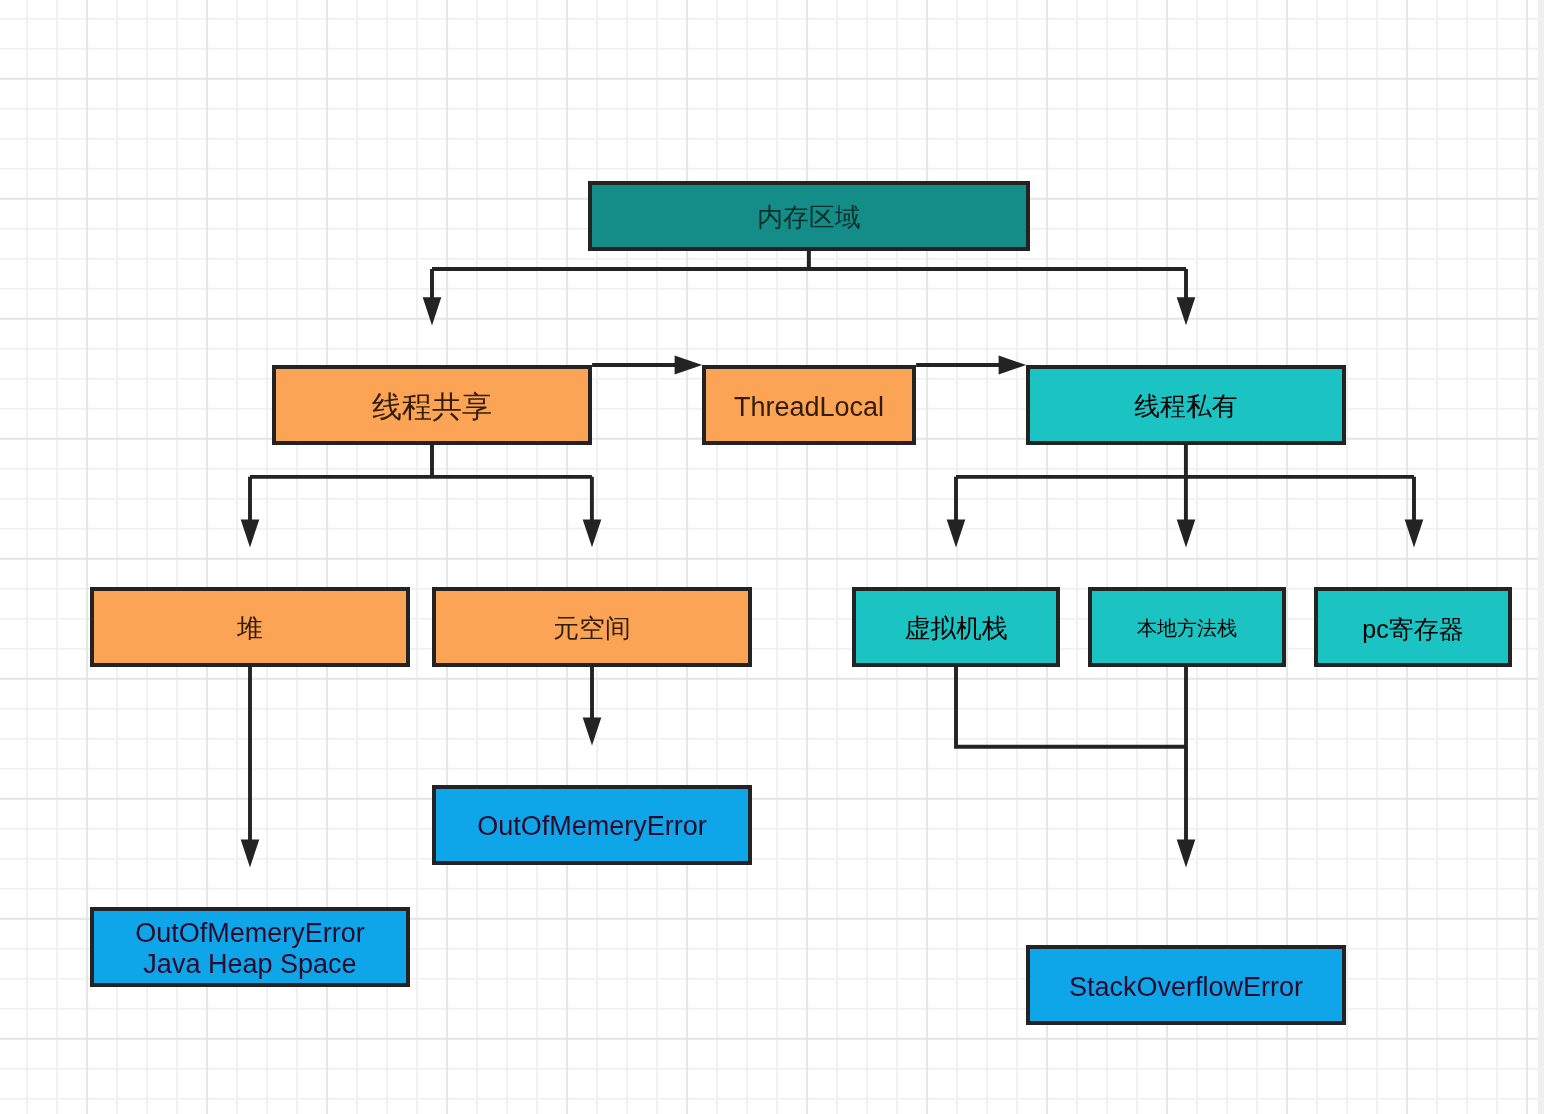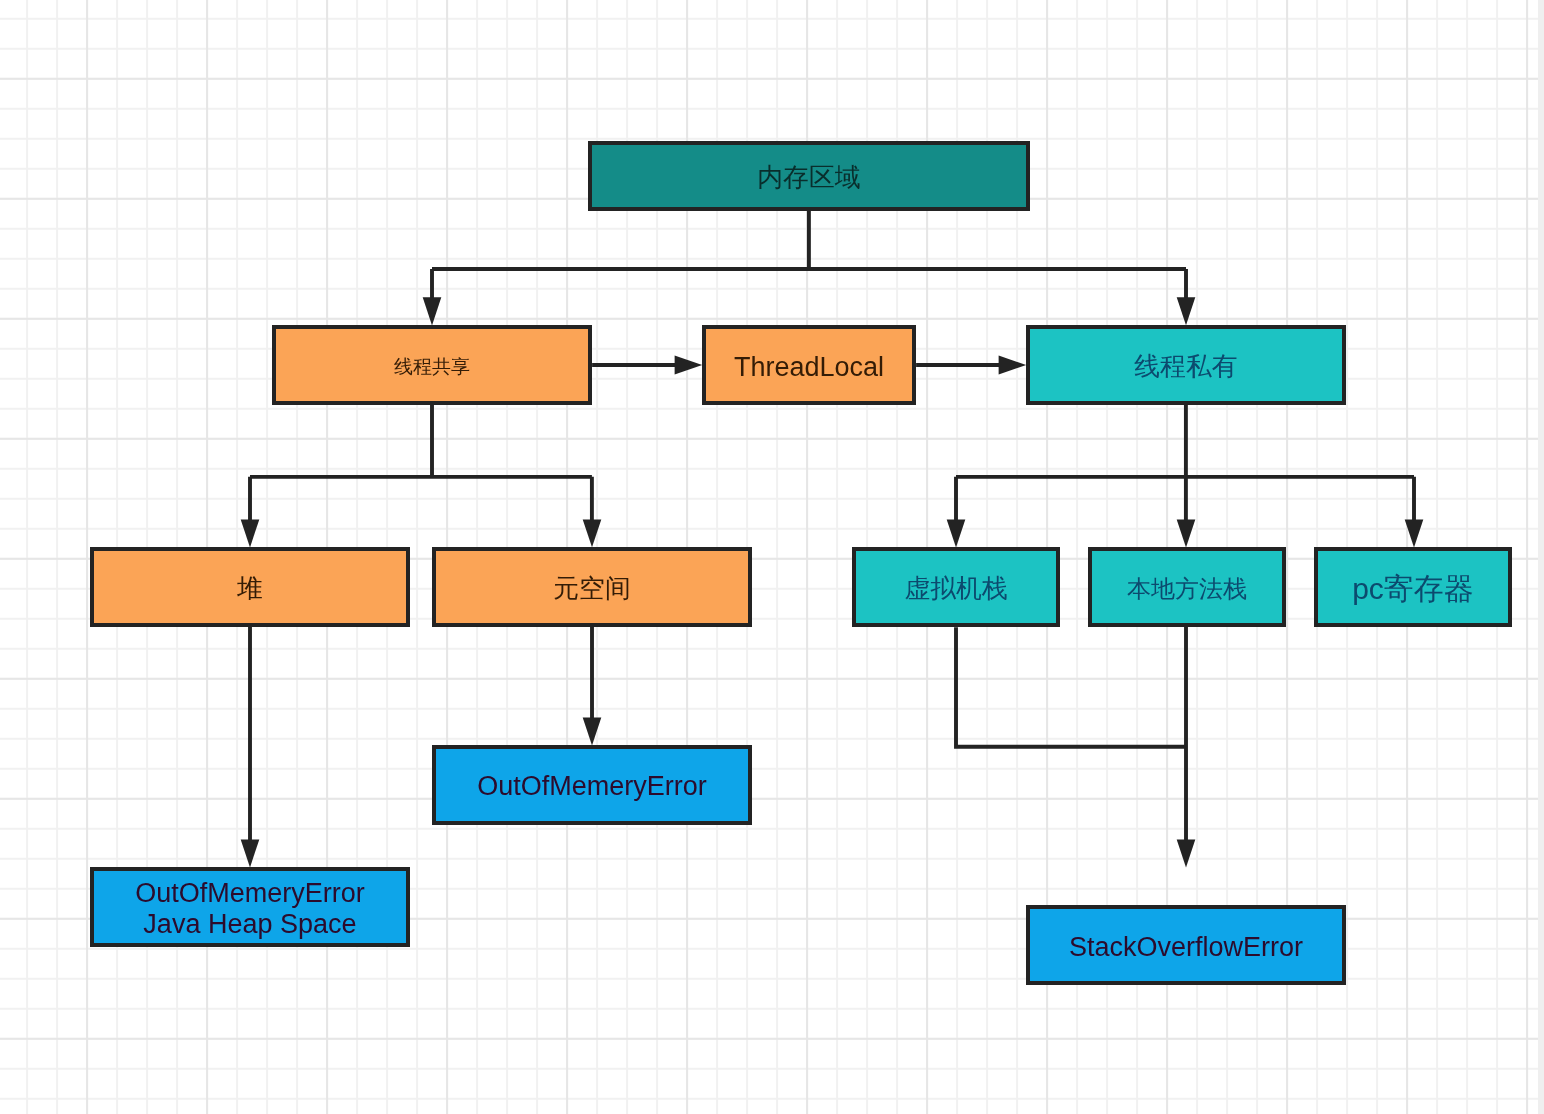--- a/index.html
+++ b/index.html
@@ -12,26 +12,26 @@
       linear-gradient(to bottom, #e6e6e6 1.8px, transparent 1.8px),
       linear-gradient(to right, #f1f1f1 1.8px, transparent 1.8px),
       linear-gradient(to bottom, #f1f1f1 1.8px, transparent 1.8px);
     background-size:120px 120px,120px 120px,30px 30px,30px 30px;
     background-position:86.1px 0, 0 77.8px, 26.1px 0, 0 17.8px;
     font-family:"Liberation Sans",sans-serif;
   }
   #stage{position:relative;width:1544px;height:1114px;}
   svg.edges{position:absolute;left:0;top:0;width:1544px;height:1114px;}
   .node{position:absolute;box-sizing:border-box;display:flex;align-items:center;justify-content:center;
-        border:4.2px solid #232323;text-align:center;line-height:1.145;}
+        border:4.2px solid #232323;text-align:center;line-height:1.145;margin-top:40px;}
   .node .txt{display:block;transform:translateY(2px);}
   .node .txt span{display:block;}
   .teal-dark{background:#148c88;color:#092e2c;}
   .orange{background:#fba456;color:#331c06;}
-  .teal{background:#1cc3c3;color:#0c4a6e;}
+  .teal{background:#1cc3c3;color:#000000;}
   .magenta{background:#0ea5e9;color:#2c0b2c;}
   #scrollbar{position:absolute;right:0;top:0;width:6px;height:1114px;background:#efefef;}
 </style>
 </head>
 <body>
 
 <div id="stage">
   <div id="scrollbar"></div>
   <svg class="edges" viewBox="0 0 1544 1114">
     <g fill="none" stroke="#232323" stroke-width="3.9" stroke-linecap="butt">
@@ -60,21 +60,21 @@
       <polygon points="1176.7,839.4 1195.3,839.4 1186,867.4"></polygon>
     </g>
   </svg>
 
   <div class="node teal-dark" style="left:587.8px;top:140.8px;width:442.2px;height:69.9px;font-size:25.8px;">
     <div class="txt">
     <span>内存区域</span>
     </div>
   </div>
 
-  <div class="node orange" style="left:271.8px;top:325.0px;width:320.3px;height:80.1px;font-size:19px;">
+  <div class="node orange" style="left:271.8px;top:325.0px;width:320.3px;height:80.1px;font-size:30px;">
     <div class="txt">
     <span>线程共享</span>
     </div>
   </div>
 
   <div class="node orange" style="left:701.8px;top:324.9px;width:214.3px;height:80.2px;font-size:27px;text-align:center;">
     <div class="txt">
     <span>ThreadLocal</span>
     </div>
   </div>
@@ -96,27 +96,27 @@
     <span>元空间</span>
     </div>
   </div>
 
   <div class="node teal" style="left:851.8px;top:546.8px;width:208.4px;height:80.4px;font-size:25.8px;">
     <div class="txt">
     <span>虚拟机栈</span>
     </div>
   </div>
 
-  <div class="node teal" style="left:1087.8px;top:546.9px;width:198.3px;height:80.1px;font-size:24px;">
+  <div class="node teal" style="left:1087.8px;top:546.9px;width:198.3px;height:80.1px;font-size:20px;">
     <div class="txt">
     <span>本地方法栈</span>
     </div>
   </div>
 
-  <div class="node teal" style="left:1313.9px;top:546.9px;width:198.3px;height:80.3px;font-size:30px;">
+  <div class="node teal" style="left:1313.9px;top:546.9px;width:198.3px;height:80.3px;font-size:25px;">
     <div class="txt">
     <span>pc寄存器</span>
     </div>
   </div>
 
   <div class="node magenta" style="left:431.8px;top:744.8px;width:320.4px;height:80.3px;font-size:27px;">
     <div class="txt">
     <span>OutOfMemeryError</span>
     </div>
   </div>

